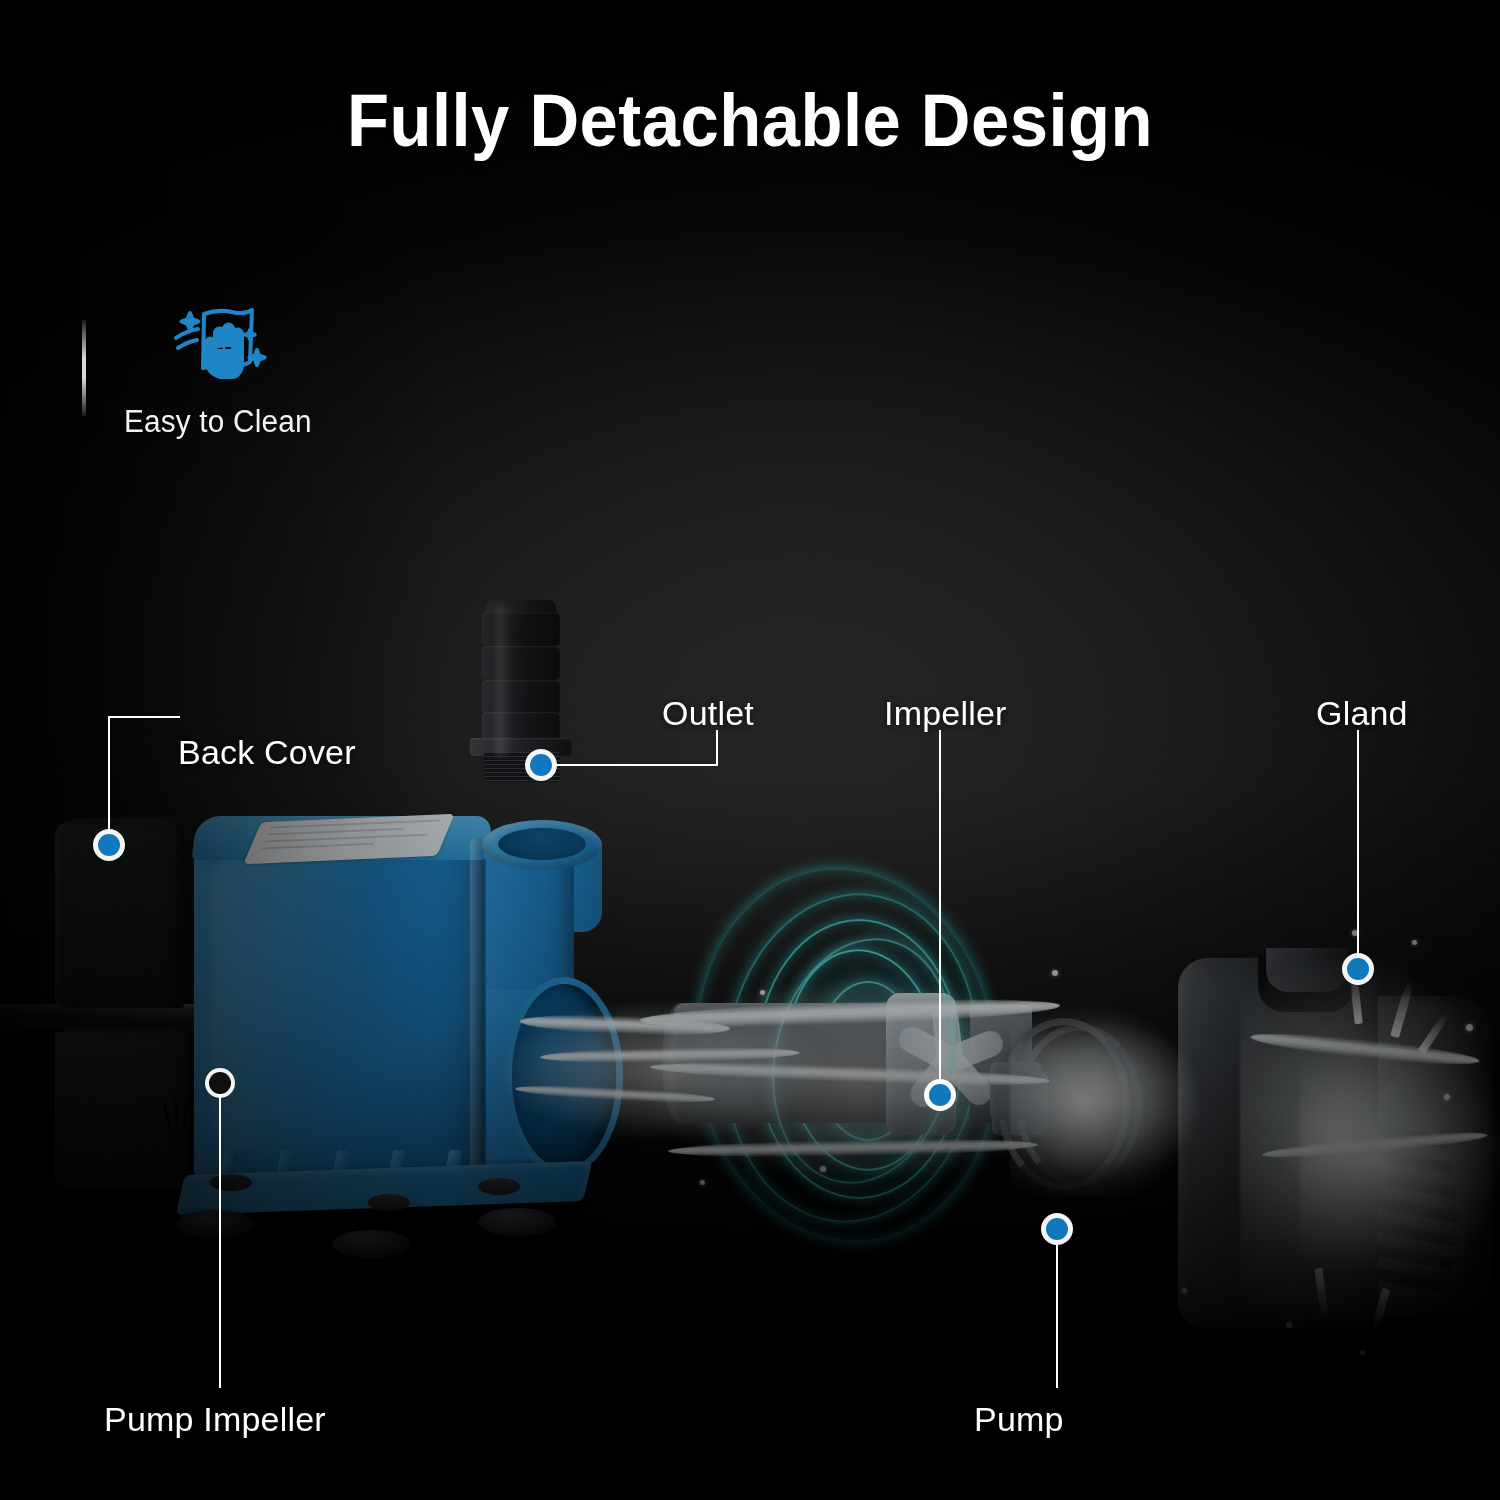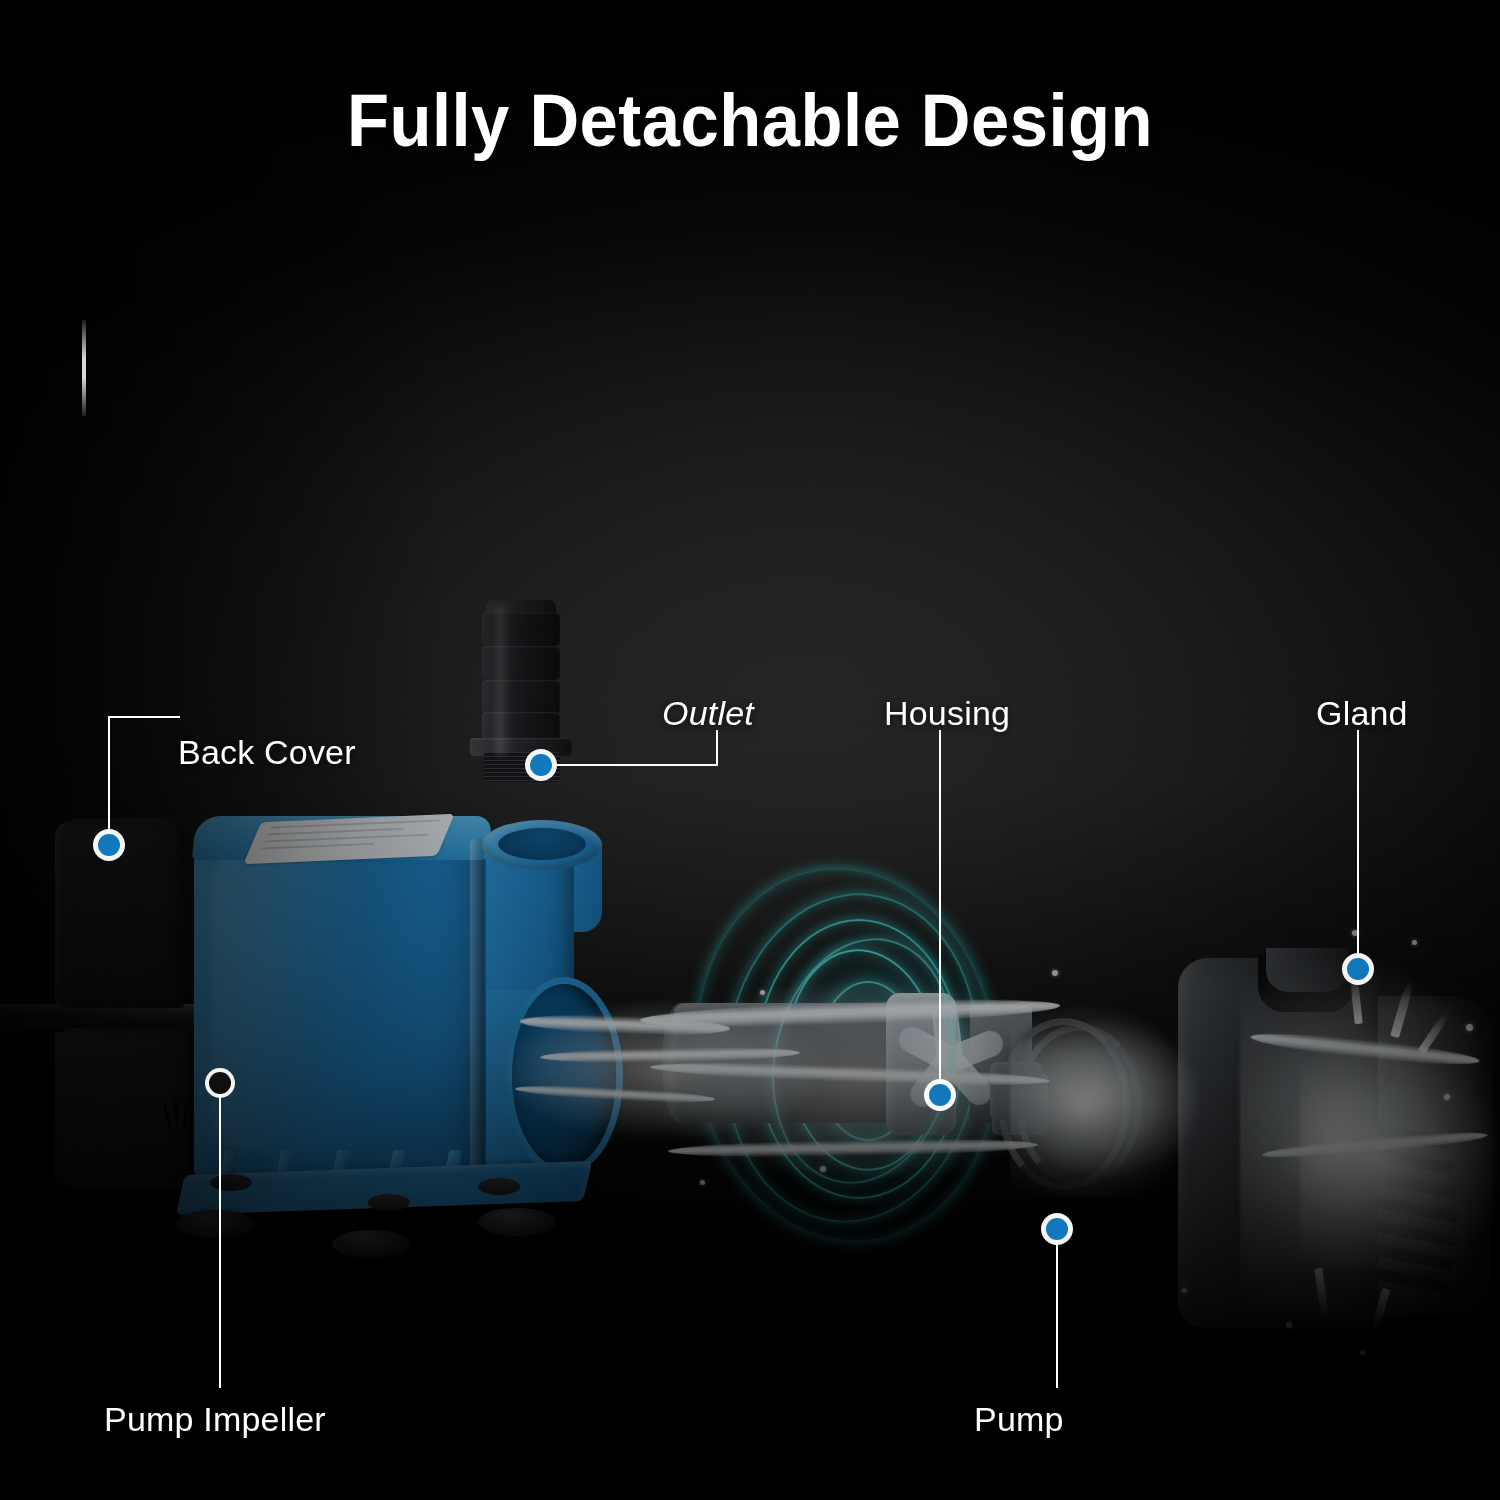--- a/index.html
+++ b/index.html
@@ -590,33 +590,47 @@
   <div class="title">Fully Detachable Design</div>
 
   <div class="features">
 
 
     <div class="fdiv"></div>
 
 
     <div class="fdiv"></div>
 
+    <div class="feature">
+      <div class="ficon">
+        <svg width="100" height="82" viewBox="0 0 100 82" fill="none" stroke="#1f86c5" stroke-width="4" stroke-linecap="round" stroke-linejoin="round">
+          <path d="M36 10 q14 -5 28 -2 q12 3 20 -2 l-2 52 q-11 6 -23 4 q-13 -2 -24 2 z"></path>
+          <path d="M47 45 v-16 a4.5 4.5 0 0 1 9 0 v14 M56 43 v-18 a4.5 4.5 0 0 1 9 0 v18 M65 45 v-15 a4.5 4.5 0 0 1 9 0 v17" fill="#1f86c5" stroke="#1f86c5"></path>
+          <path d="M47 45 v-6 a4.5 4.5 0 0 0 -9 0 v14 q0 16 14 20 l14 0 q8 -3 8 -14 v-14" fill="#1f86c5" stroke="#1f86c5"></path>
+          <path d="M8 34 q10 -7 22 -9 M10 44 q9 -6 19 -8"></path>
+          <path d="M22 9 l2.5 6 6 2.5 -6 2.5 -2.5 6 -2.5 -6 -6 -2.5 6 -2.5 z" fill="#1f86c5"></path>
+          <path d="M89 46 l2 5.5 5.5 2 -5.5 2 -2 5.5 -2 -5.5 -5.5 -2 5.5 -2 z" fill="#1f86c5"></path>
+          <path d="M82 26 l1.3 3.4 3.4 1.3 -3.4 1.3 -1.3 3.4 -1.3 -3.4 -3.4 -1.3 3.4 -1.3 z" fill="#1f86c5"></path>
+        </svg>
+      </div>
+      <div class="flabel">Easy to Clean</div>
+    </div>
   </div>
 
   <div class="callout-label" style="left:178px; top:694px;margin-top:39px;">Back Cover</div>
   <div class="lead lead-h" style="left:108px; top:716px; width:72px;"></div>
   <div class="lead lead-v" style="left:108px; top:716px; height:128px;"></div>
   <div class="dot" style="left:98px; top:834px;"></div>
 
-  <div class="callout-label" style="left:662px; top:694px;font-style:italic;">Outlet</div>
+  <div class="callout-label" style="left:662px; top:694px;">Outlet</div>
   <div class="lead lead-v" style="left:716px; top:730px; height:36px;"></div>
   <div class="lead lead-h" style="left:540px; top:764px; width:178px;"></div>
   <div class="dot" style="left:530px; top:754px;"></div>
 
-  <div class="callout-label" style="left:884px; top:694px;">Housing</div>
+  <div class="callout-label" style="left:884px; top:694px;">Impeller</div>
   <div class="lead lead-v" style="left:939px; top:730px; height:362px;"></div>
   <div class="dot" style="left:929px; top:1084px;"></div>
 
   <div class="callout-label" style="left:1316px; top:694px;">Gland</div>
   <div class="lead lead-v" style="left:1357px; top:730px; height:234px;"></div>
   <div class="dot" style="left:1347px; top:958px;"></div>
 
   <div class="callout-label" style="left:104px; top:1400px;">Pump Impeller</div>
   <div class="lead lead-v" style="left:219px; top:1092px; height:296px;"></div>
   <div class="dot hollow" style="left:209px; top:1072px;"></div>

